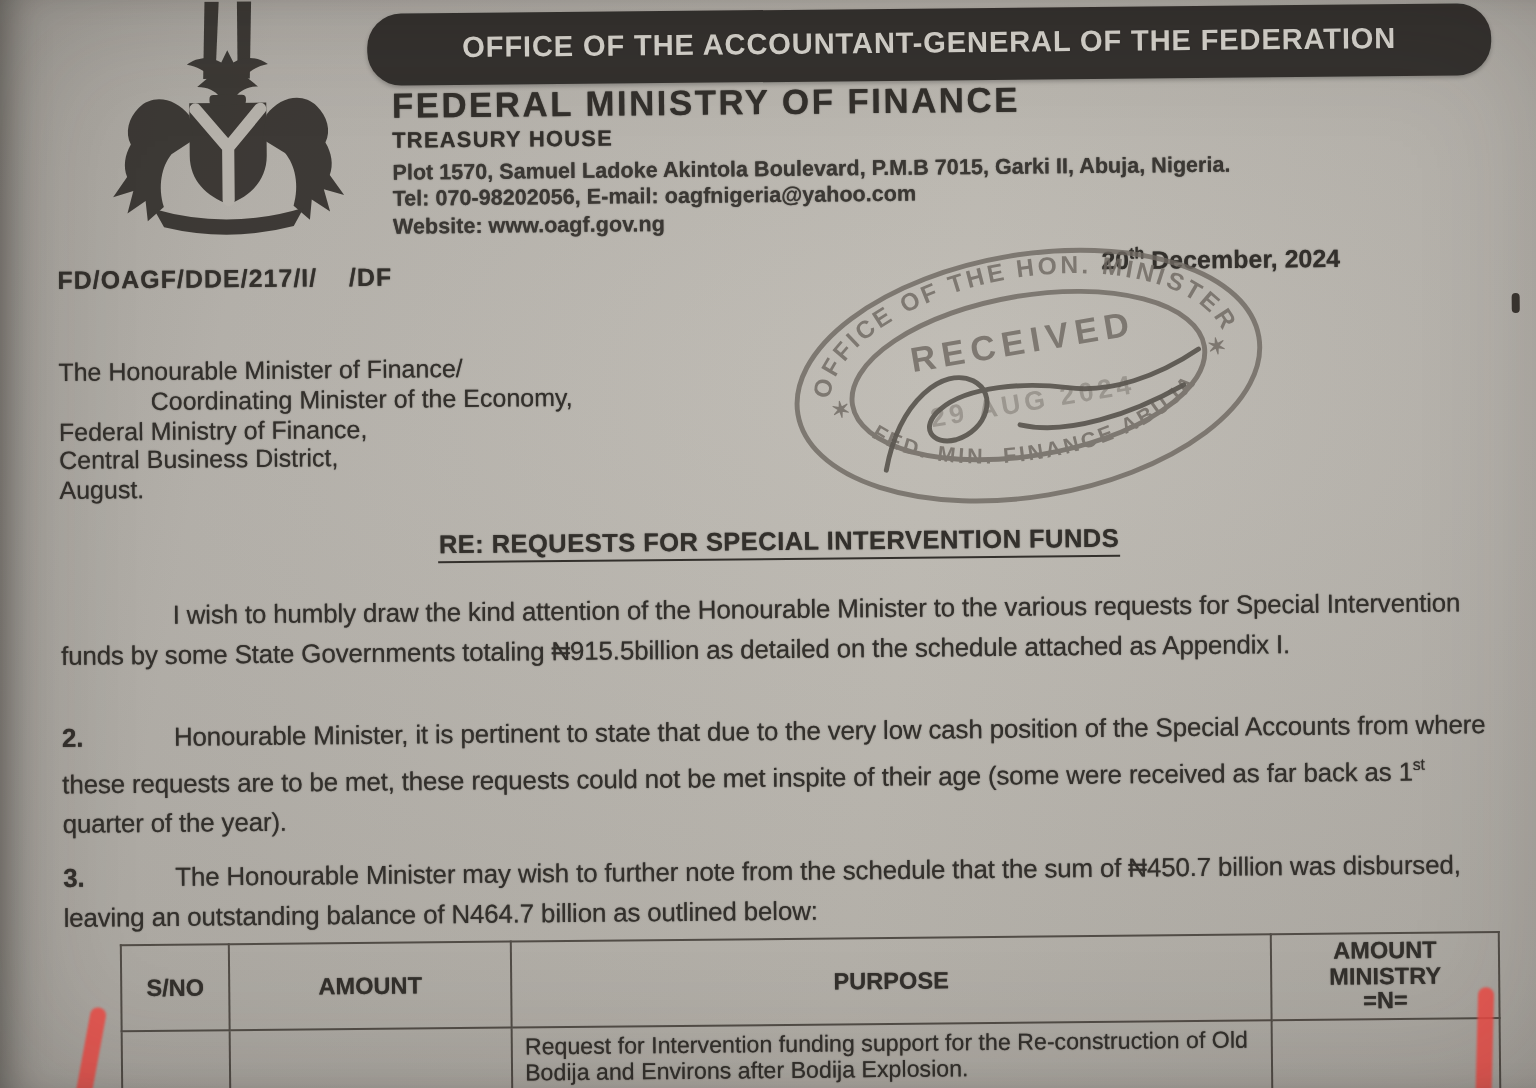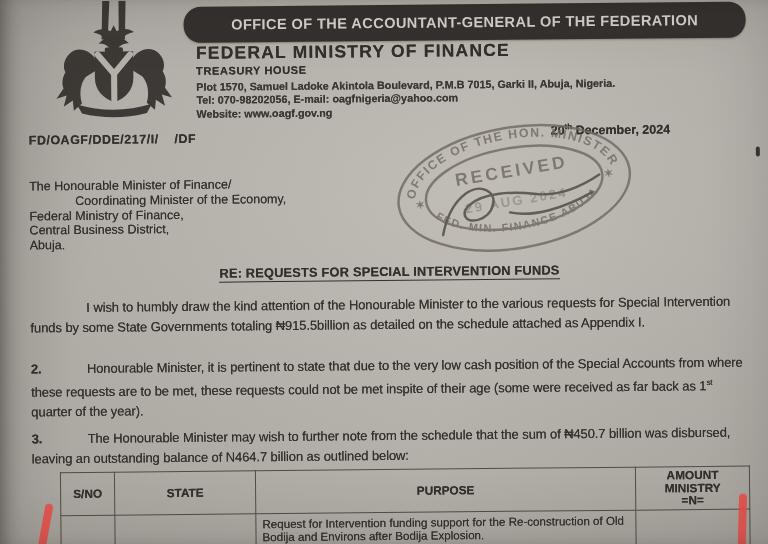--- a/index.html
+++ b/index.html
@@ -133,21 +133,21 @@
       <text class="stamptxt" x="27" y="68" font-size="11" text-anchor="middle">✶</text>
       <text class="stamptxt" x="213" y="68" font-size="11" text-anchor="middle">✶</text>
       <path class="sig" d="M44,97 C56,64 80,52 93,61 C104,69 96,86 80,88 C68,89 63,79 75,72 C90,63 118,66 138,72 C158,78 182,74 204,64 M112,86 C134,95 166,90 194,80"></path>
     </svg>
 
     <div class="addressee txt">
       <span>The Honourable Minister of Finance/</span>
       <span class="ind">Coordinating Minister of the Economy,</span>
       <span>Federal Ministry of Finance,</span><br>
       <span>Central Business District,</span><br>
-      <span>Abuja.</span>
+      <span>August.</span>
     </div>
 
     <div class="subject">
       <span class="txt">RE: REQUESTS FOR SPECIAL INTERVENTION FUNDS</span>
     </div>
 
     <p class="para p1 txt">I wish to humbly draw the kind attention of the Honourable Minister to the various requests for Special Intervention funds by some State Governments totaling ₦915.5billion as detailed on the schedule attached as Appendix I.</p>
 
     <p class="para p2 txt"><span class="pnum">2.</span><span>Honourable Minister, it is pertinent to state that due to the very low cash position of the Special Accounts from where these requests are to be met, these requests could not be met inspite of their age (some were received as far back as 1</span><sup>st</sup><span> quarter of the year).</span></p>
 
@@ -156,21 +156,21 @@
     <table>
       <colgroup>
         <col style="width:54px">
           <col style="width:141px">
           <col style="width:380px">
           <col style="width:114px">
       </colgroup>
       <thead>
         <tr>
           <th class="txt">S/NO</th>
-          <th class="txt">STATE</th>
+          <th class="txt">AMOUNT</th>
           <th class="txt">PURPOSE</th>
           <th>
             <span class="txt">AMOUNT MINISTRY</span><br>
             <span class="txt">=N=</span>
           </th>
         </tr>
       </thead>
       <tbody>
         <tr>
           <td class="c-sno txt">1</td>

